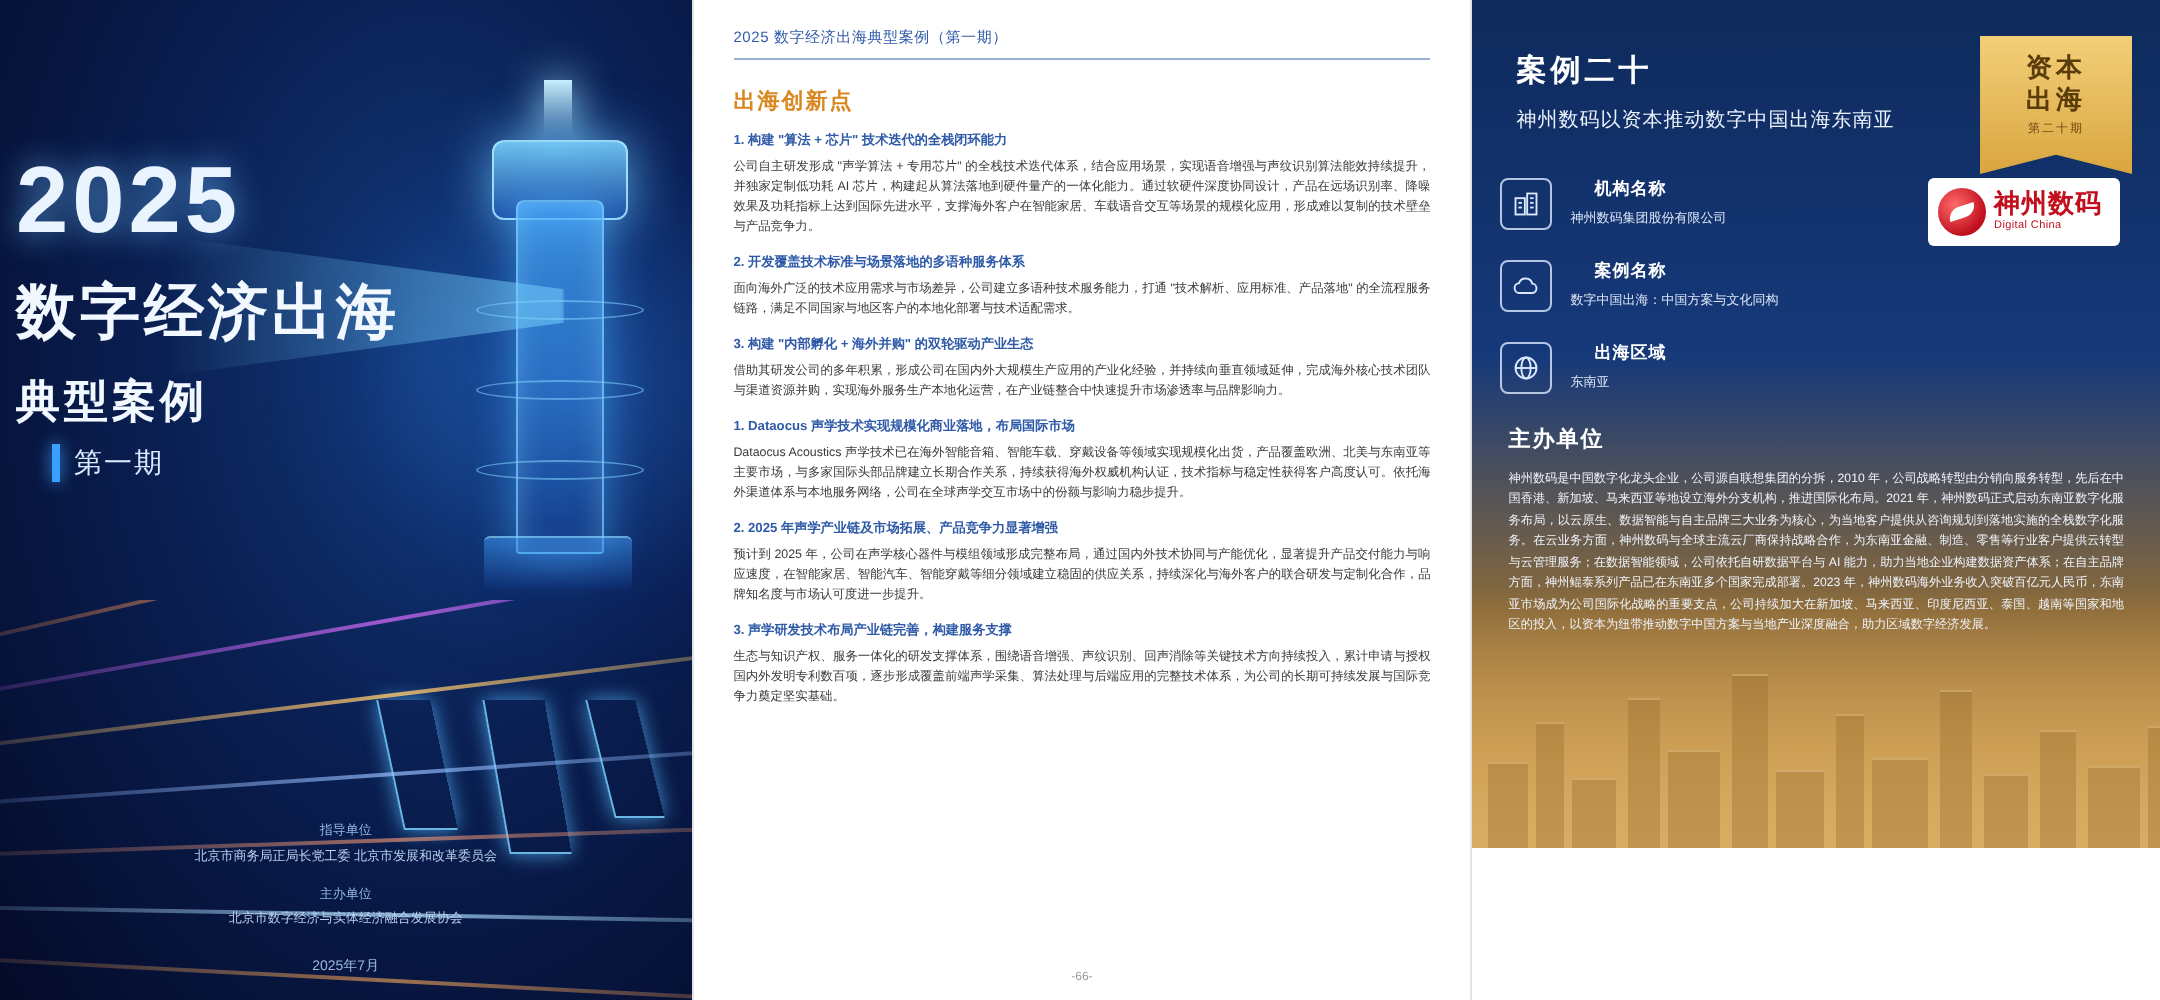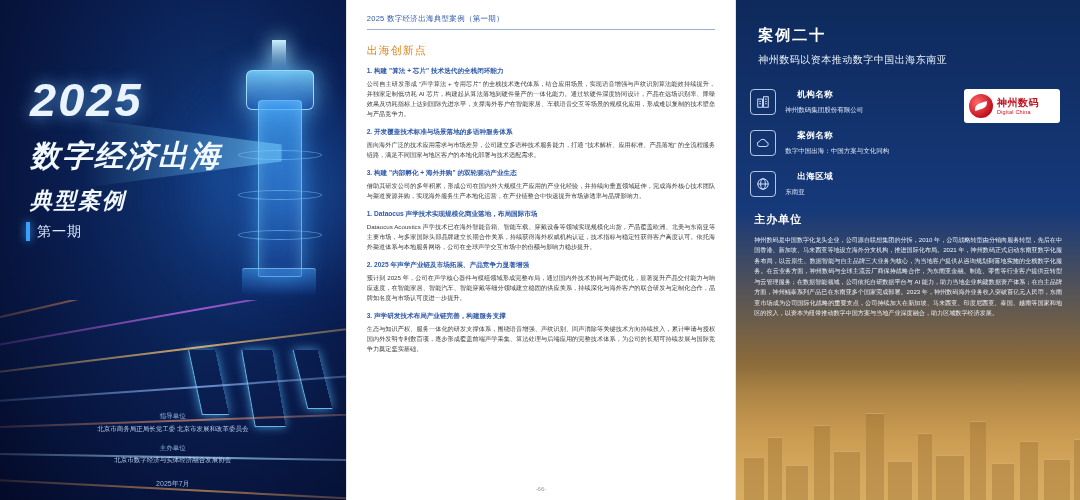--- a/index.html
+++ b/index.html
@@ -134,25 +134,24 @@
   .streaks span {
     position: absolute;
     left: -40px;
     width: 520px;
     height: 2px;
     border-radius: 2px;
     transform-origin: left center;
   }
   .cover-title {
     position: absolute;
-    left: 30px;
+    left: 8px;
     top: 76px;
     color: #ffffff;
     z-index: 5;
-    font-style: italic;
   }
   .cover-year {
     font-size: 47px;
     font-weight: bold;
     letter-spacing: 2px;
     color: #eaf4ff;
     text-shadow: 0 0 16px rgba(110,190,255,0.75);
     line-height: 1;
   }
   .cover-line1 {
@@ -218,21 +217,21 @@
   .mid-header {
     font-size: 7.5px;
     color: #2f5aa8;
     padding-bottom: 5px;
     border-bottom: 1px solid #9ab0d4;
     letter-spacing: 0.3px;
   }
   .mid-section-title {
     margin-top: 13px;
     font-size: 11px;
-    font-weight: normal;
+    font-weight: bold;
     color: #d9881f;
     letter-spacing: 1px;
   }
   .mid-h3 {
     margin-top: 8px;
     font-size: 6.6px;
     font-weight: bold;
     color: #2f5aa8;
     line-height: 1.5;
   }
@@ -250,21 +249,21 @@
     bottom: 8px;
     text-align: center;
     font-size: 6px;
     color: #999;
   }
 
   
   .right {
     position: relative;
     width: 358px;
-    height: 500px;
+    height: 424px;
     overflow: hidden;
     background: linear-gradient(180deg, #0e2a5c 0%, #16397a 42%, #8a6a3a 72%, #c79a4e 88%, #e0bb72 100%);
   }
   .right-city {
     position: absolute;
     left: 0;
     right: 0;
     bottom: 0;
     height: 130px;
     background: linear-gradient(180deg, rgba(205,150,70,0.0) 0%, rgba(200,150,80,0.45) 35%, rgba(215,170,95,0.85) 100%);
@@ -377,21 +376,21 @@
   .logo-mark:after {
     content: "";
     position: absolute;
     left: 5px; top: 9px;
     width: 14px; height: 6px;
     background: #fff;
     border-radius: 6px 0 6px 0;
     transform: rotate(-18deg);
   }
   .logo-text { line-height: 1.15; }
-  .logo-cn { font-size: 10px; font-weight: bold; color: #c10f1e; letter-spacing: 0.5px; text-align: right; }
+  .logo-cn { font-size: 13px; font-weight: bold; color: #c10f1e; letter-spacing: 0.5px; text-align: right; }
   .logo-en { font-size: 5.5px; color: #c10f1e; letter-spacing: 0.2px; }
 
   .bg-title {
     position: relative;
     margin: 6px 0 0 18px;
     z-index: 4;
     font-size: 11px;
     font-weight: bold;
     color: #ffffff;
     letter-spacing: 1px;
@@ -503,20 +502,24 @@
       <b style="left:284px; width:18px; height:58px;"></b>
       <b style="left:308px; width:26px; height:40px;"></b>
       <b style="left:338px; width:16px; height:60px;"></b>
     </div>
 
     <div class="right-header">
       <div class="case-no">案例二十</div>
       <div class="case-title">神州数码以资本推动数字中国出海东南亚</div>
     </div>
 
+    <div class="ribbon">
+      <span>资本<br>出海</span>
+      <small>第二十期</small>
+    </div>
 
     <div class="info-card">
 
       <div class="logo-box">
         <div class="logo-mark"></div>
         <div class="logo-text">
           <div class="logo-cn">神州数码</div>
           <div class="logo-en">Digital China</div>
         </div>
       </div>

